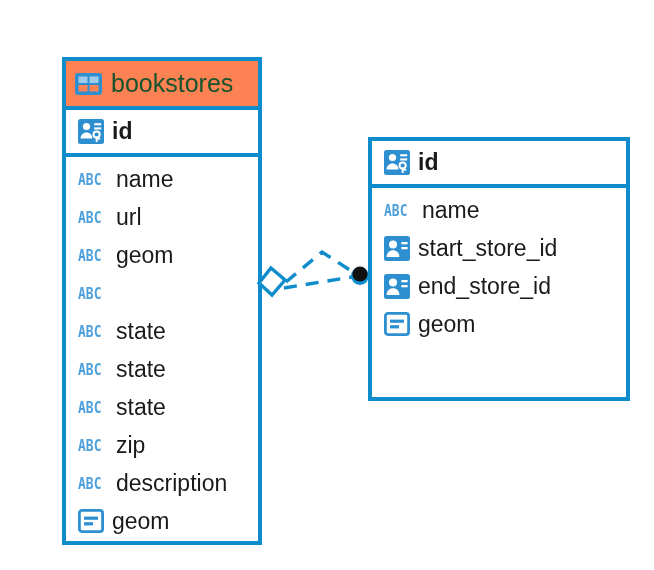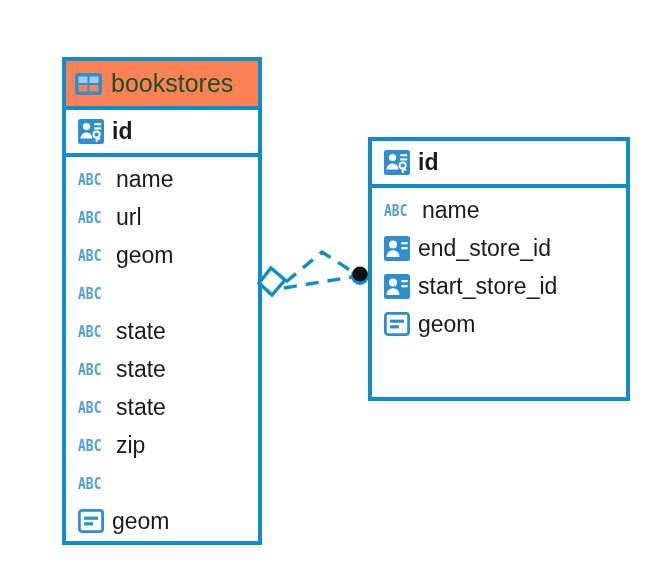--- a/index.html
+++ b/index.html
@@ -186,20 +186,21 @@
         <span class="field-label">state</span>
       </div>
 
       <div class="field-row">
         <span class="abc-icon">ABC</span>
         <span class="field-label">zip</span>
       </div>
 
       <div class="field-row">
         <span class="abc-icon">ABC</span>
+        <span class="field-label">description</span>
       </div>
 
       <div class="field-row">
         <span class="icon">
           <svg width="26" height="24" viewBox="0 0 26 24">
             <rect x="1.4" y="1.4" width="23.2" height="21.2" rx="2.5" fill="#ffffff" stroke="#2e8fd0" stroke-width="2.8"></rect>
             <rect x="6" y="7.6" width="14" height="3.2" fill="#2e8fd0"></rect>
             <rect x="6" y="13.2" width="9" height="3.2" fill="#2e8fd0"></rect>
           </svg>
         </span>
@@ -238,34 +239,34 @@
       <div class="field-row">
         <span class="icon">
           <svg width="26" height="25" viewBox="0 0 26 25">
             <rect x="0" y="0" width="26" height="25" rx="2.5" fill="#2e8fd0"></rect>
             <circle cx="9" cy="8.4" r="4" fill="#ffffff"></circle>
             <path d="M2.6 21c0-4 2.9-6.7 6.4-6.7s6.4 2.7 6.4 6.7z" fill="#ffffff"></path>
             <rect x="17.4" y="6" width="6.2" height="2.3" fill="#ffffff"></rect>
             <rect x="17.4" y="11" width="6.2" height="2.3" fill="#ffffff"></rect>
           </svg>
         </span>
-        <span class="field-label">end_store_id</span>
+        <span class="field-label">start_store_id</span>
       </div>
 
       <div class="field-row">
         <span class="icon">
           <svg width="26" height="25" viewBox="0 0 26 25">
             <rect x="0" y="0" width="26" height="25" rx="2.5" fill="#2e8fd0"></rect>
             <circle cx="9" cy="8.4" r="4" fill="#ffffff"></circle>
             <path d="M2.6 21c0-4 2.9-6.7 6.4-6.7s6.4 2.7 6.4 6.7z" fill="#ffffff"></path>
             <rect x="17.4" y="6" width="6.2" height="2.3" fill="#ffffff"></rect>
             <rect x="17.4" y="11" width="6.2" height="2.3" fill="#ffffff"></rect>
           </svg>
         </span>
-        <span class="field-label">start_store_id</span>
+        <span class="field-label">end_store_id</span>
       </div>
 
       <div class="field-row">
         <span class="icon">
           <svg width="26" height="24" viewBox="0 0 26 24">
             <rect x="1.4" y="1.4" width="23.2" height="21.2" rx="2.5" fill="#ffffff" stroke="#2e8fd0" stroke-width="2.8"></rect>
             <rect x="6" y="7.6" width="14" height="3.2" fill="#2e8fd0"></rect>
             <rect x="6" y="13.2" width="9" height="3.2" fill="#2e8fd0"></rect>
           </svg>
         </span>

